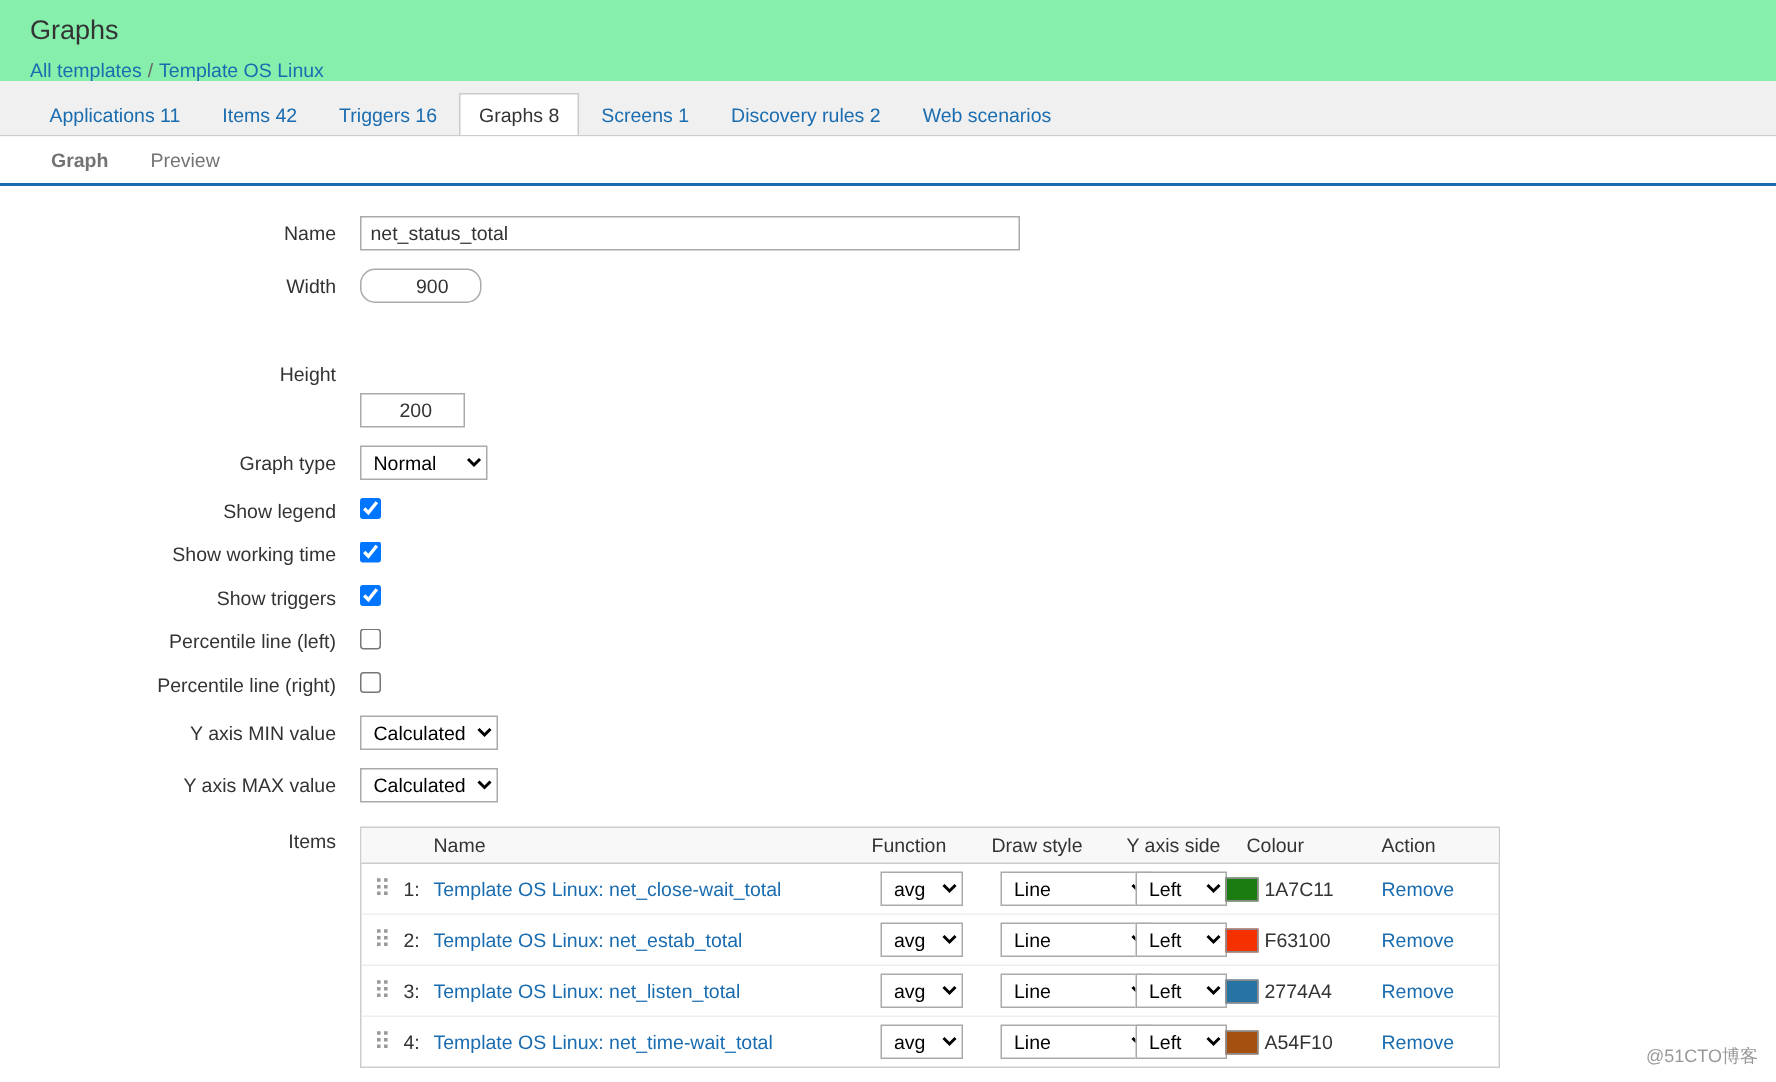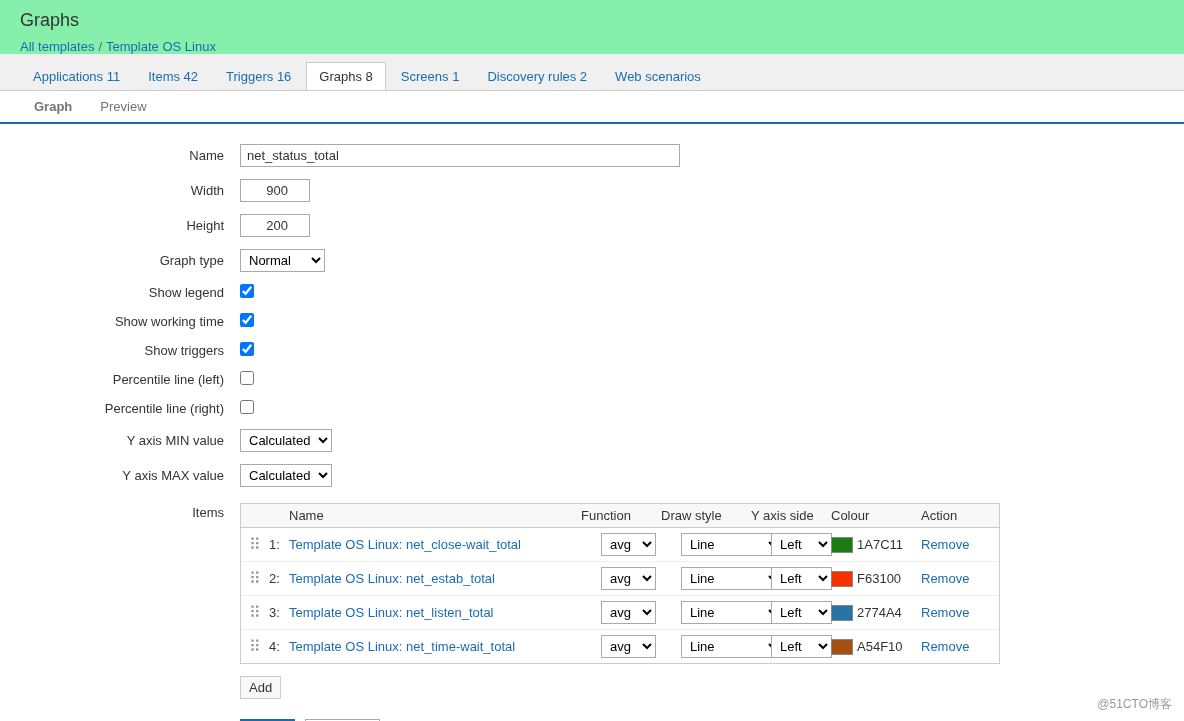--- a/index.html
+++ b/index.html
@@ -46,21 +46,21 @@
     
     .items-table-row { display: flex; align-items: center; padding: 5px 8px; border-bottom: 1px solid #eee; }
     .items-table-row:last-child { border-bottom: none; }
     .col-drag { width: 20px; color: #999; cursor: move; font-size: 16px; }
     .col-order { width: 20px; color: #333; font-size: 13px; }
     .col-name { flex: 1; }
     .col-name a { color: #1a6cb0; text-decoration: none; font-size: 13px; }
     .col-function { width: 80px; }
     .col-draw { width: 90px; }
     .col-yaxis { width: 60px; }
-    .col-colour { width: 90px; display: flex; align-items: center; gap: 4px; }
+    .col-colour { width: 104px; display: flex; align-items: center; gap: 4px; }
     .color-box { width: 22px; height: 16px; display: inline-block; border: 1px solid #888; }
     .col-colour-text { font-size: 13px; color: #333; }
     .col-action { width: 70px; }
     .col-action a { color: #1a6cb0; text-decoration: none; font-size: 13px; }
     
     .add-link { display: inline-block; margin-top: 6px; padding: 3px 8px; border: 1px solid #ccc; background: #f8f8f8; color: #333; text-decoration: none; font-size: 13px; cursor: pointer; }
     
     .form-buttons { margin-top: 20px; display: flex; gap: 10px; padding-left: 200px; }
     .btn-add { background: #1a6cb0; color: #fff; border: none; padding: 6px 16px; font-size: 13px; cursor: pointer; }
     .btn-cancel { background: #fff; color: #333; border: 1px solid #aaa; padding: 6px 16px; font-size: 13px; cursor: pointer; }
@@ -100,28 +100,28 @@
     <div class="form-row">
       <label class="form-label">Name</label>
       <div class="form-control">
         <input type="text" style="width: 440px;" id="name-input" value="net_status_total">
       </div>
     </div>
 
     <div class="form-row">
       <label class="form-label">Width</label>
       <div class="form-control">
-        <input type="number" style="width: 70px;" id="width-input" value="900">
+        <input type="number" style="width: 81px; border-radius: 10px;" id="width-input" value="900">
       </div>
     </div>
 
     <div class="form-row">
       <label class="form-label">Height</label>
       <div class="form-control">
-        <input type="number" style="width: 70px;" id="height-input" value="200">
+        <input type="number" style="width: 70px; margin-top: 48px;" id="height-input" value="200">
       </div>
     </div>
 
     <div class="form-row">
       <label class="form-label">Graph type</label>
       <div class="form-control">
         <select>
           <option>Normal</option>
           <option>Stacked</option>
           <option>Pie</option>

